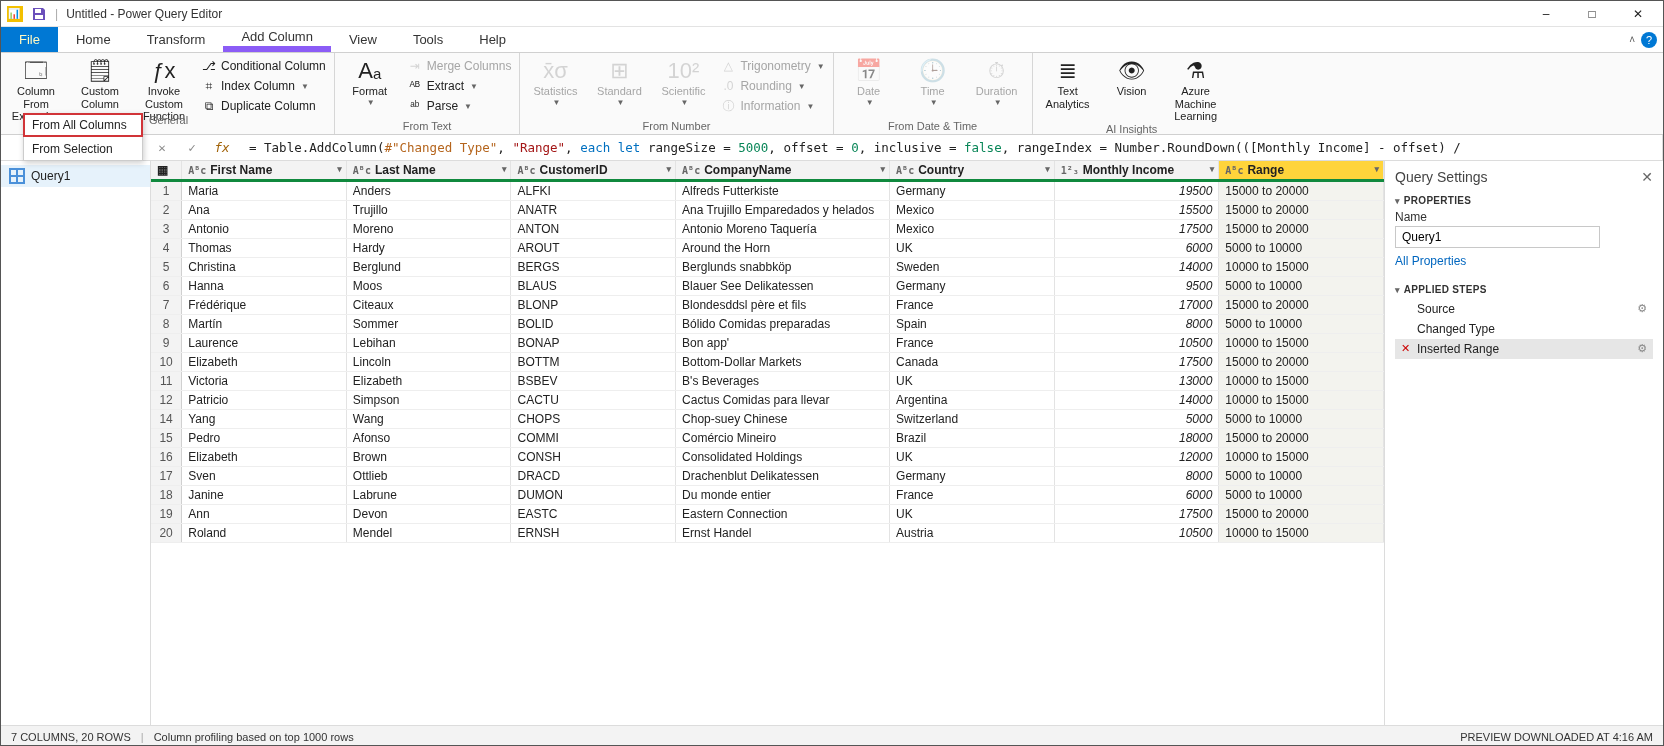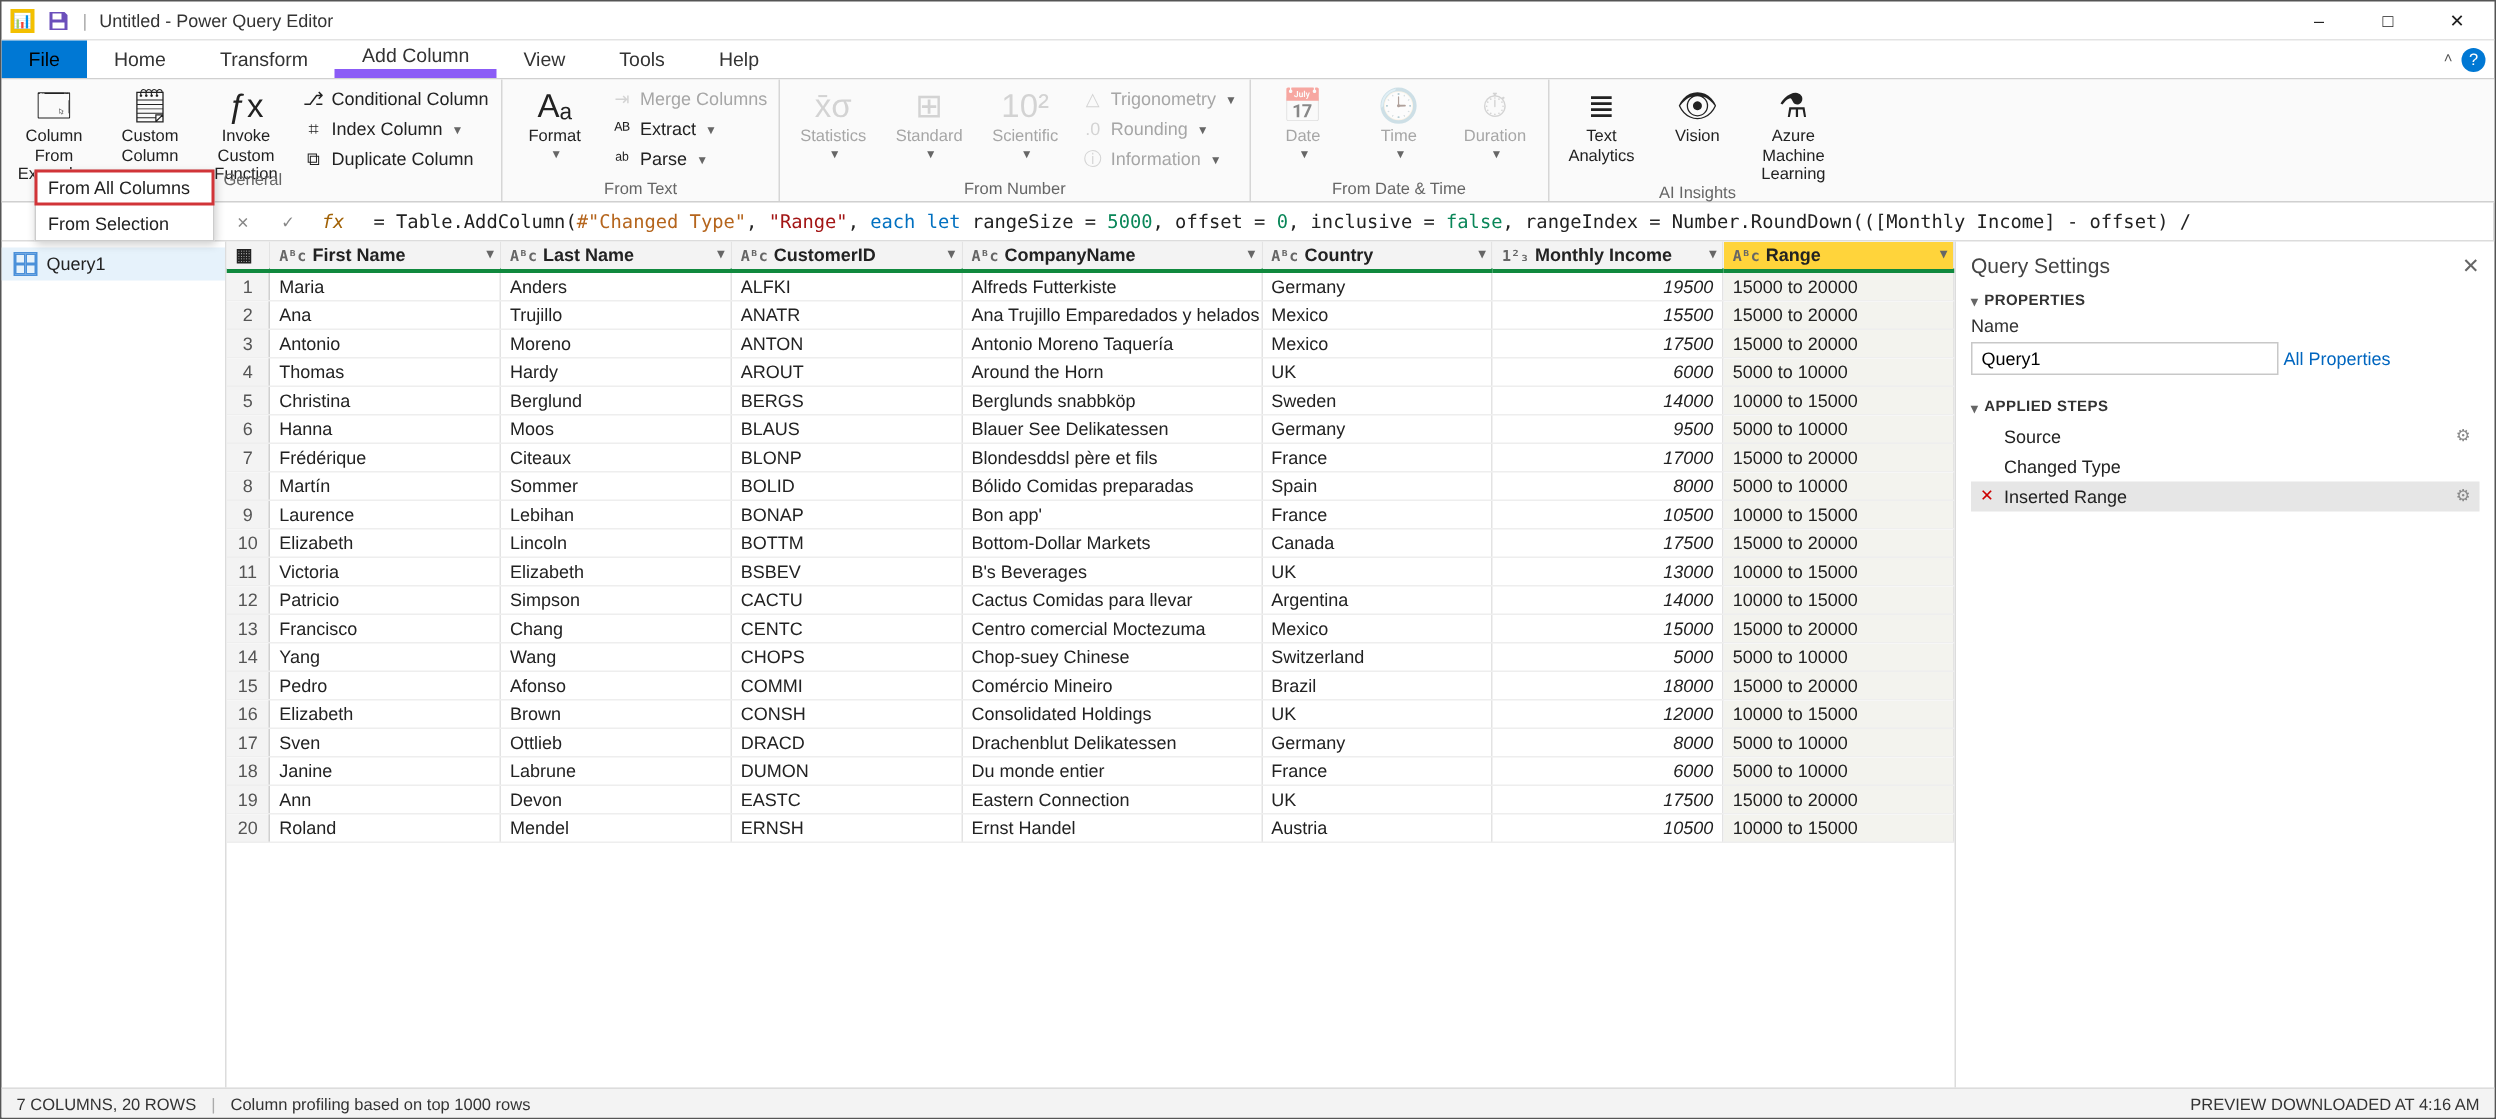--- a/index.html
+++ b/index.html
@@ -35,21 +35,21 @@
   .winbtn { width:46px; height:26px; display:flex; align-items:center; justify-content:center; }
   
   .menutabs {
     height: 26px;
     display:flex;
     align-items:stretch;
     border-bottom:1px solid #d0d0d0;
   }
   .file-tab {
     background:#0078d4;
-    color:#000000;
+    color:#fef9c3;
     padding:0 18px;
     display:flex; align-items:center;
     font-size:13px;
   }
   .menutab {
     padding:0 18px;
     display:flex; align-items:center;
     font-size:13px;
     color:#333;
   }
@@ -188,21 +188,21 @@
     background:#f3f3f3;
     text-align:center;
     color:#555;
     border-right:1px solid #d0d0d0;
   }
   table.data td.num { text-align:right; font-style:italic;}
   table.data td.range { background:#f3f3ee; }
   thead th.corner { background:#f3f3f3;}
   
   .settings-pane {
-    width:359px;
+    width:278px;
     padding:8px 10px;
   }
   .settings-header {
     display:flex; align-items:center;
     font-size:14px; color:#444;
     margin-bottom:10px;
   }
   .settings-header .closex { margin-left:auto; font-size:14px; color:#666;}
   .sec-title { font-size:10px; font-weight:600; color:#333; letter-spacing:.3px; margin:8px 0 4px; display:flex;align-items:center; }
   .sec-title::before { content:"▾"; font-size:9px; color:#666; margin-right:4px;}
@@ -575,30 +575,20 @@
             <td class="rownum">12</td>
             <td>Patricio</td>
             <td>Simpson</td>
             <td>CACTU</td>
             <td>Cactus Comidas para llevar</td>
             <td>Argentina</td>
             <td class="num">14000</td>
             <td class="range">10000 to 15000</td>
           </tr>
           <tr>
-            <td class="rownum">13</td>
-            <td>Francisco</td>
-            <td>Chang</td>
-            <td>CENTC</td>
-            <td>Centro comercial Moctezuma</td>
-            <td>Mexico</td>
-            <td class="num">15000</td>
-            <td class="range">15000 to 20000</td>
-          </tr>
-          <tr>
             <td class="rownum">14</td>
             <td>Yang</td>
             <td>Wang</td>
             <td>CHOPS</td>
             <td>Chop-suey Chinese</td>
             <td>Switzerland</td>
             <td class="num">5000</td>
             <td class="range">5000 to 10000</td>
           </tr>
           <tr>

